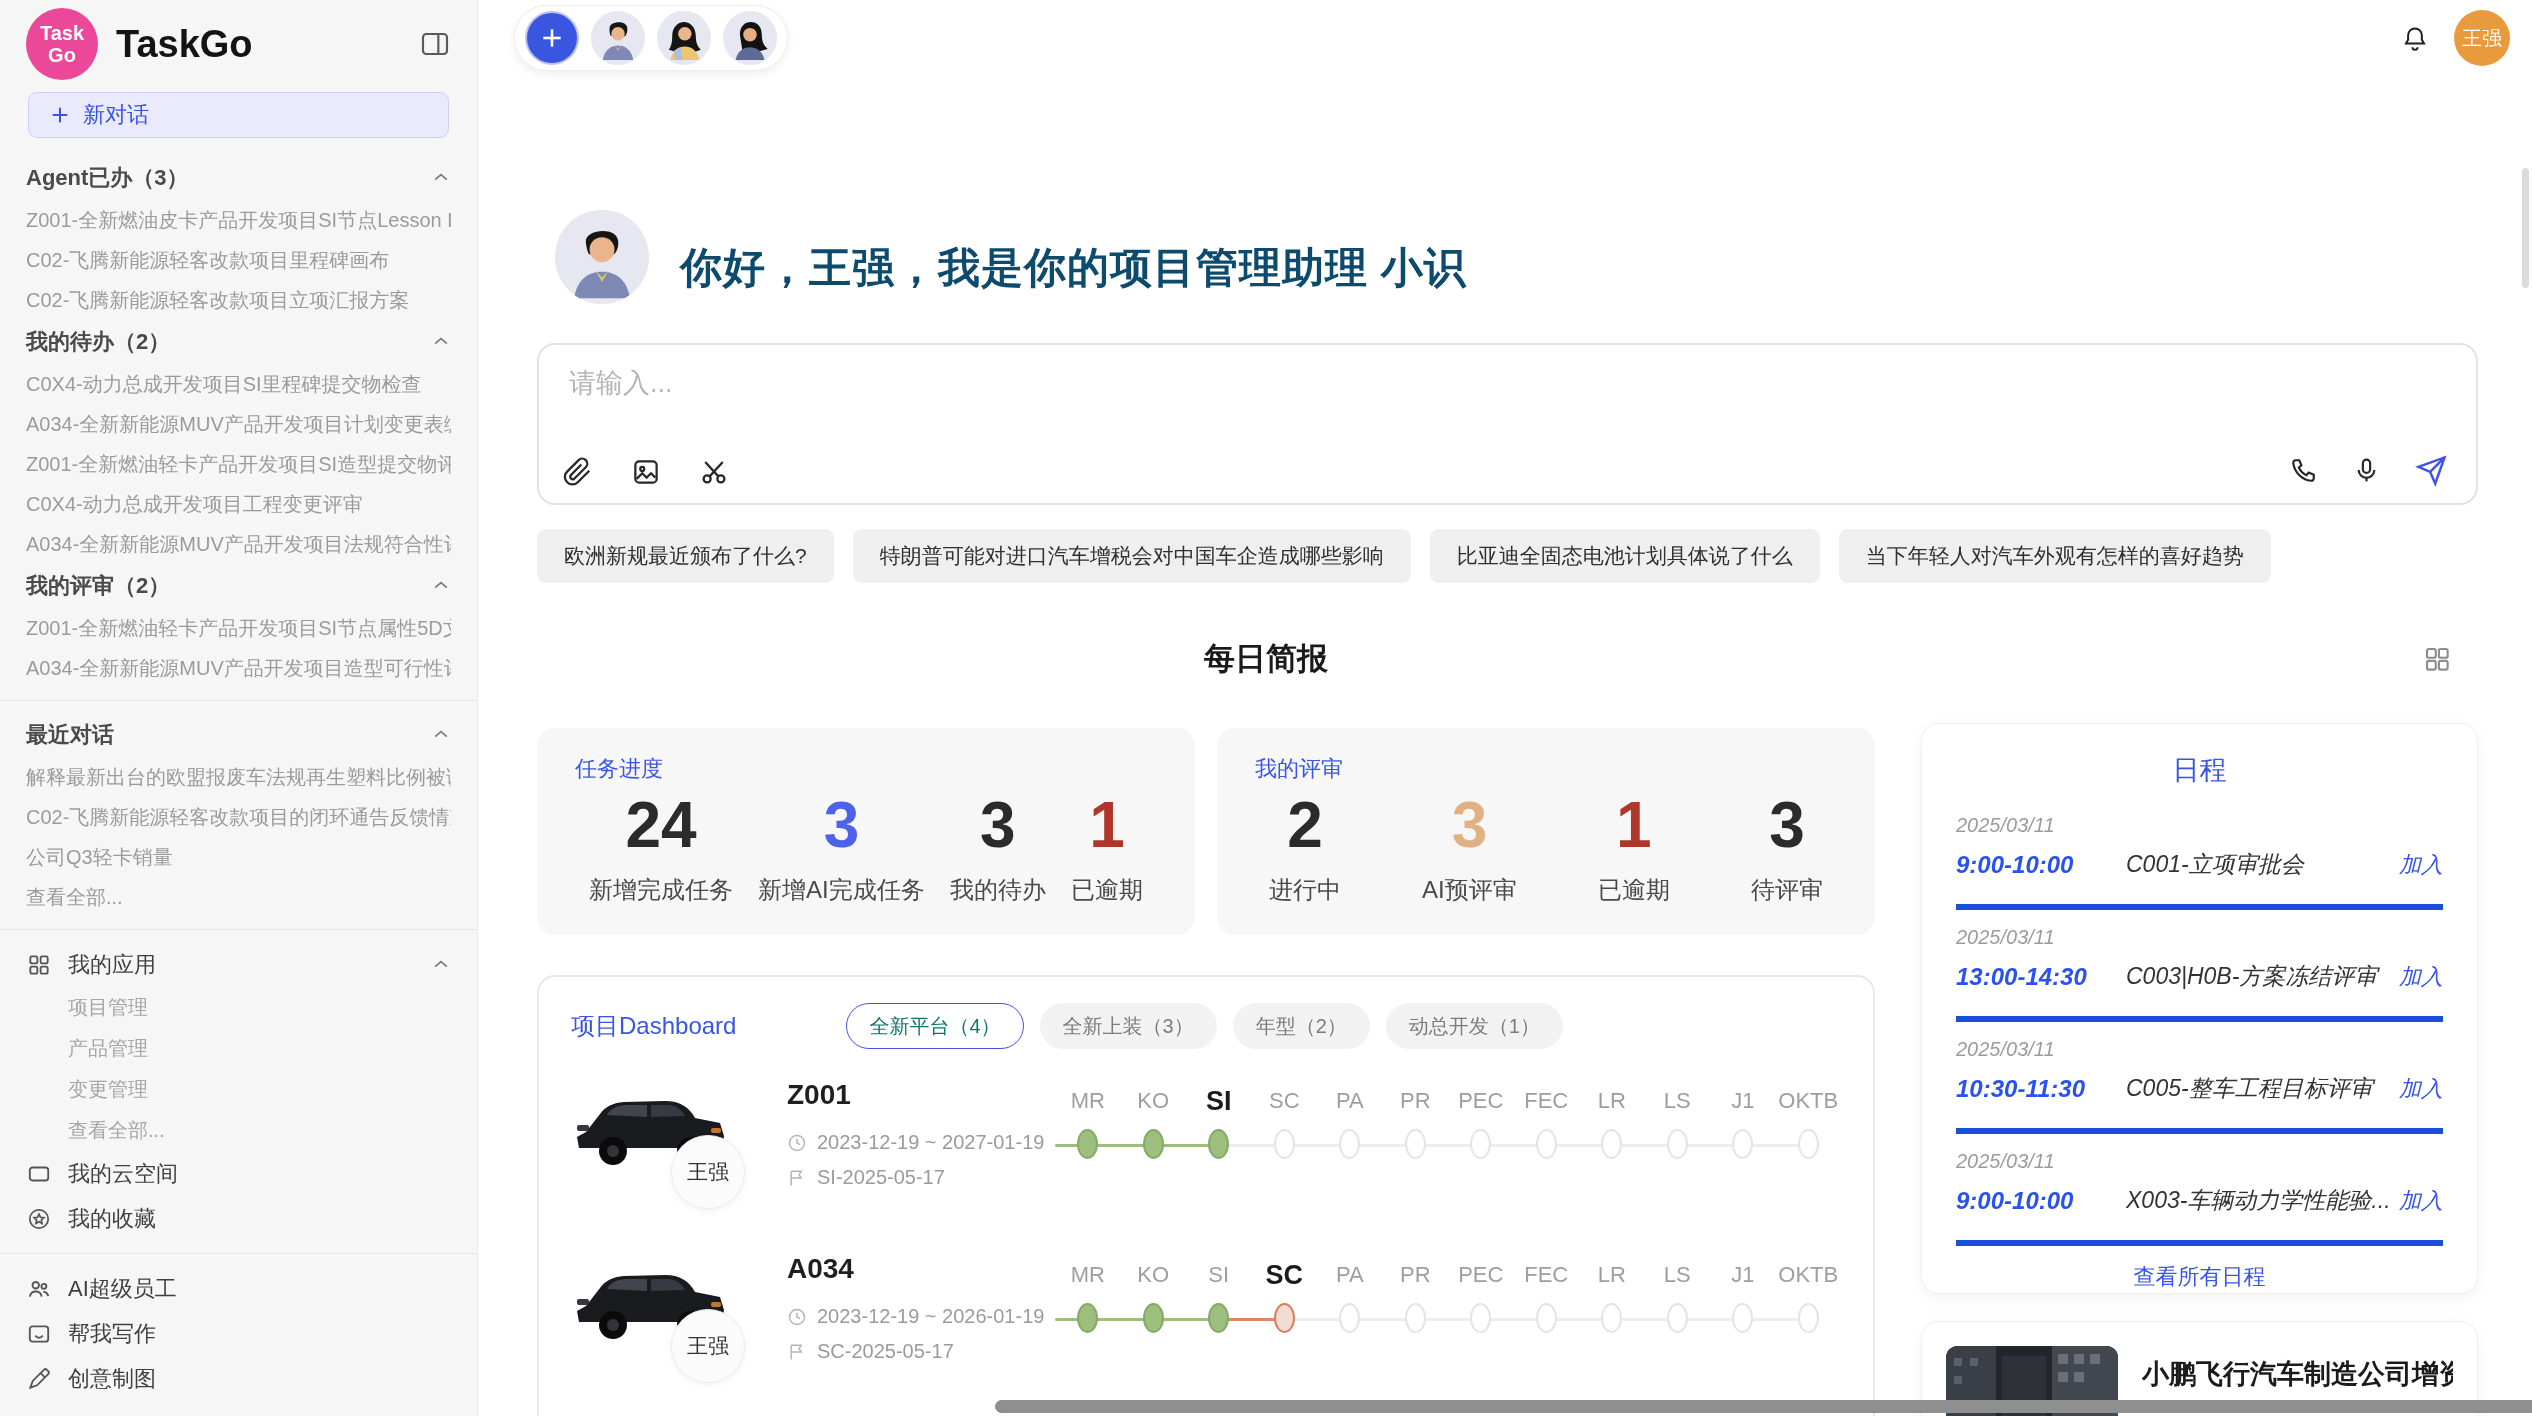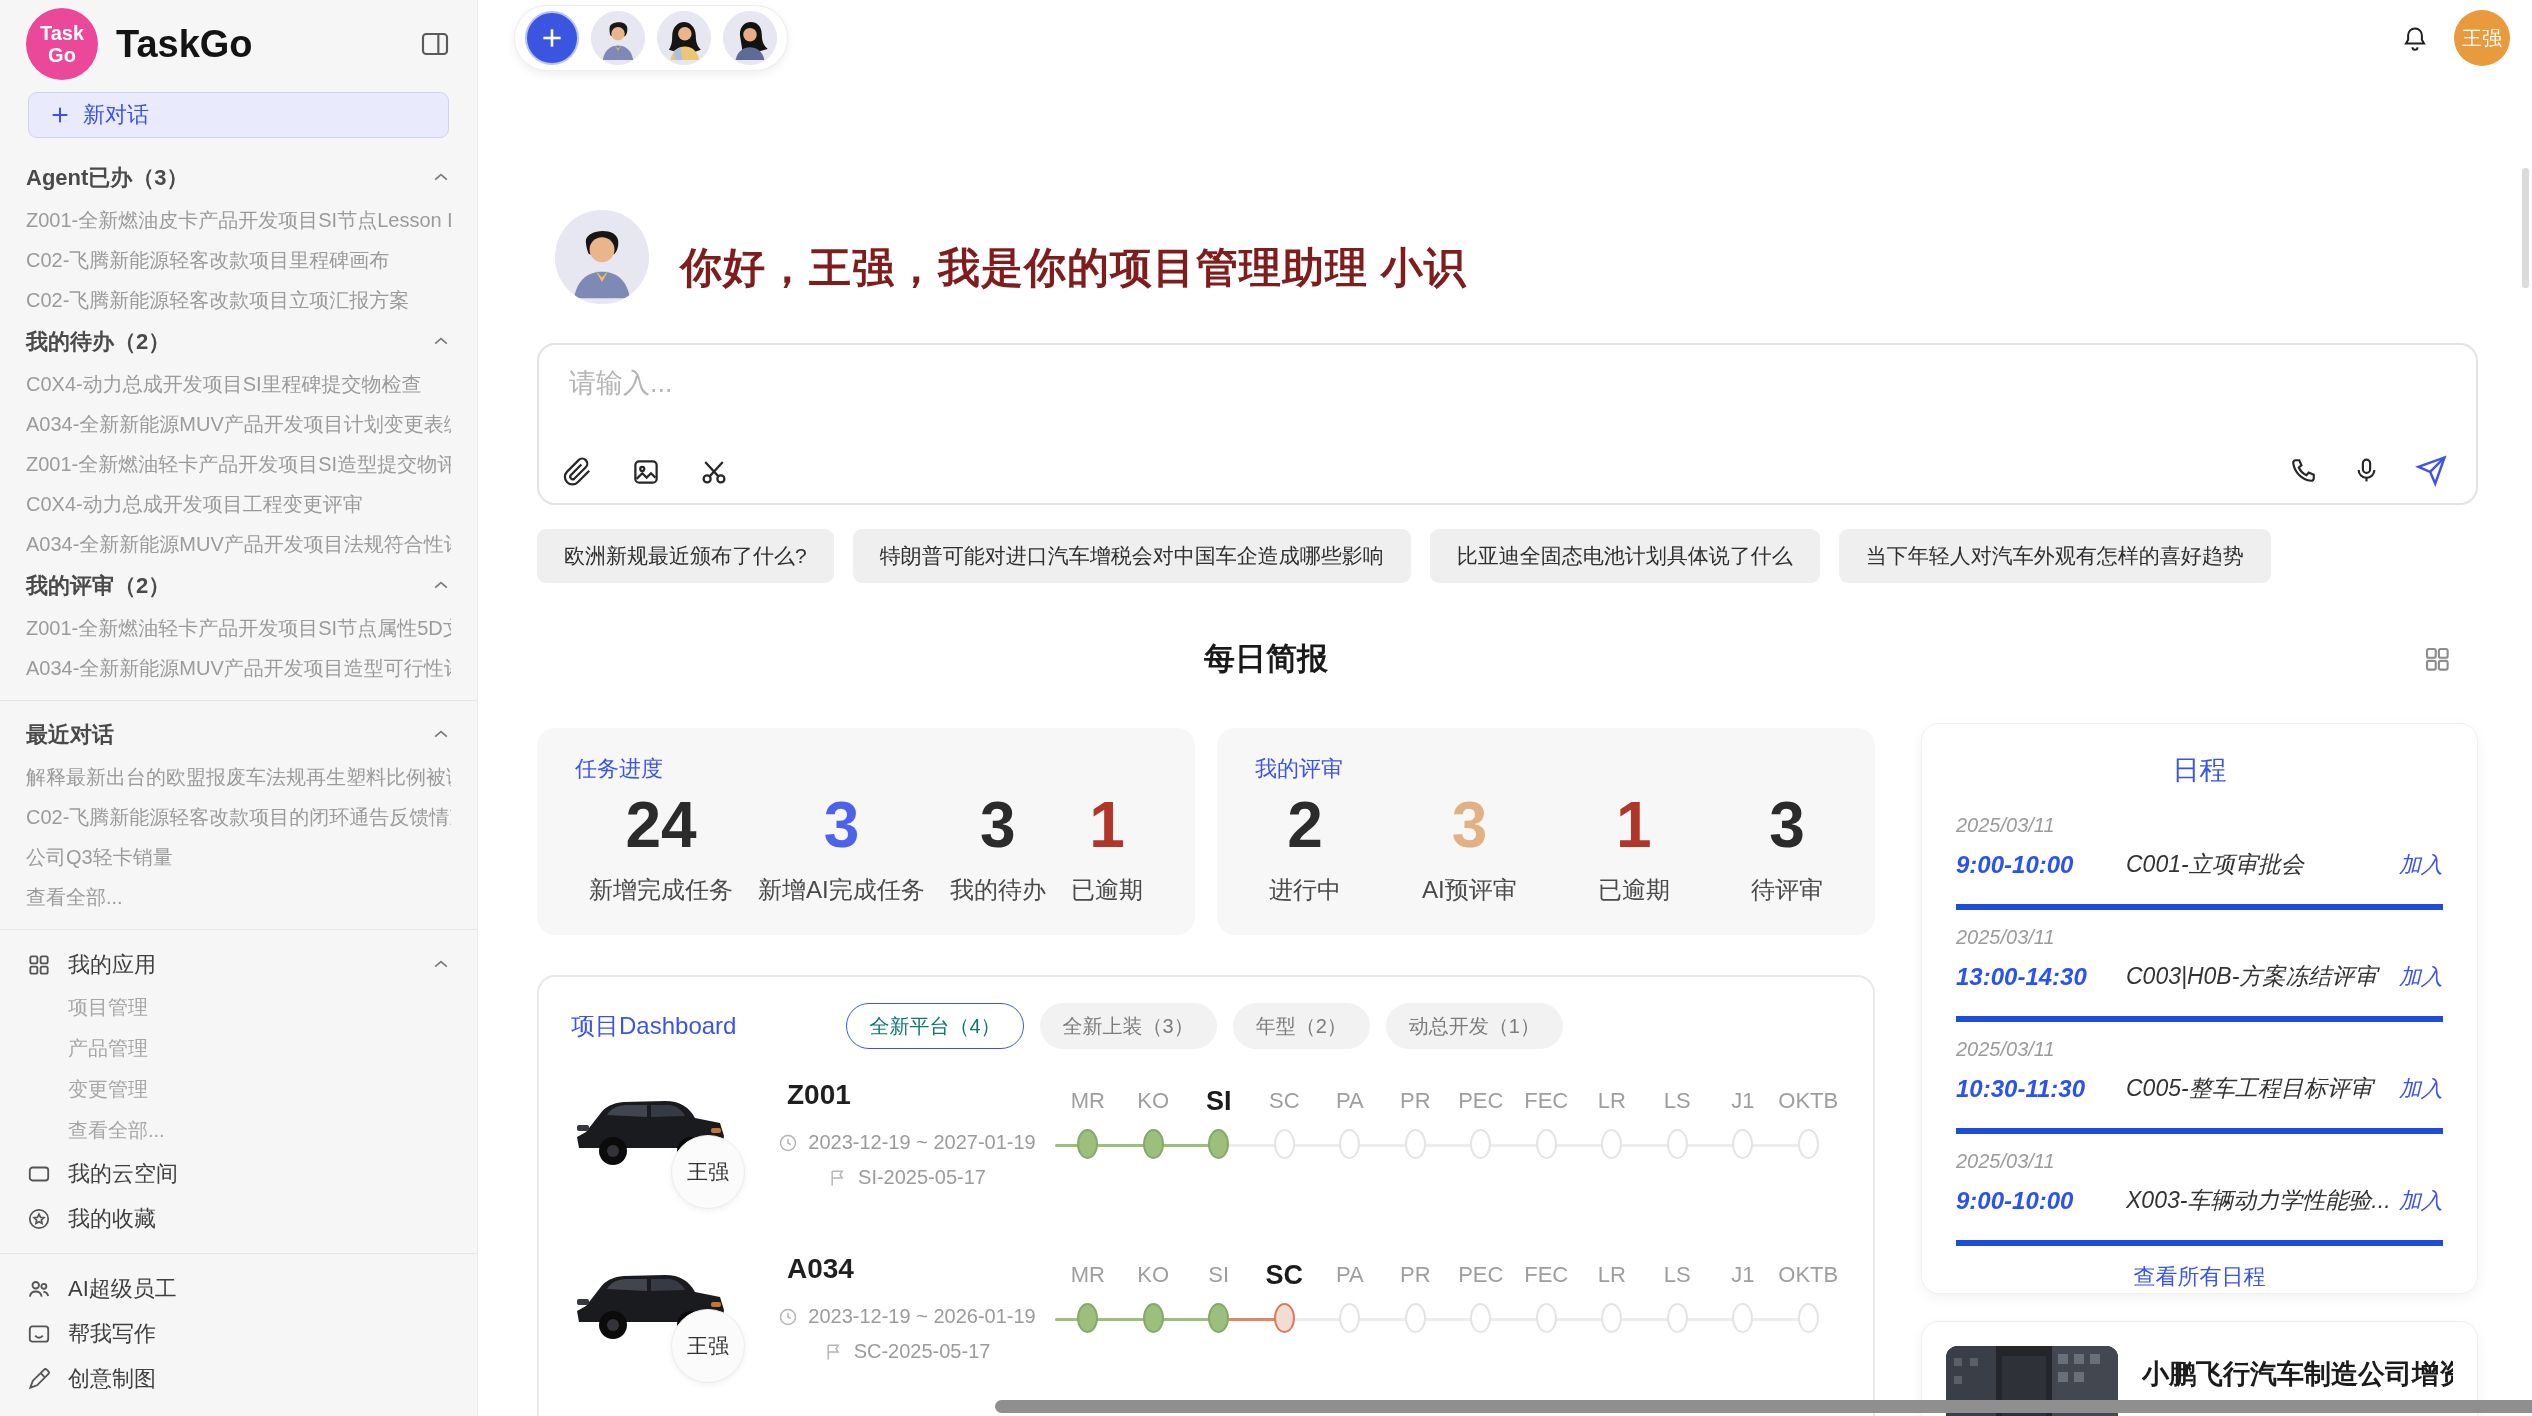--- a/index.html
+++ b/index.html
@@ -28,21 +28,21 @@
   .topbar{position:absolute;left:0;top:0;right:0;height:72px;}
   .avatar-pill{position:absolute;left:36px;top:5px;height:64px;background:#fff;border:1px solid #eee;
                border-radius:40px;box-shadow:0 3px 10px rgba(0,0,0,.07);display:flex;align-items:center;padding:0 10px;gap:12px;}
   .pill-add{width:54px;height:54px;border-radius:50%;background:#3a55e0;color:#fff;display:flex;align-items:center;justify-content:center;cursor:pointer;border:2px solid #b9c3f2;box-sizing:border-box;}
   .pill-avatar{width:54px;height:54px;border-radius:50%;overflow:hidden;background:#e7e7f2;cursor:pointer;}
   .bell{position:absolute;right:102px;top:24px;color:#1f1f1f;cursor:pointer;}
   .user-avatar{position:absolute;right:22px;top:10px;width:56px;height:56px;border-radius:50%;background:#e89a3c;
                color:#fff;font-size:20px;display:flex;align-items:center;justify-content:center;cursor:pointer;}
   .content{position:absolute;left:0;top:72px;right:0;bottom:0;}
   .greet-avatar{position:absolute;left:77px;top:138px;width:94px;height:94px;border-radius:50%;overflow:hidden;background:#e7e7f1;}
-  .greeting{position:absolute;left:202px;top:168px;font-size:42px;font-weight:700;color:#7f1d1d;letter-spacing:1px;}
+  .greeting{position:absolute;left:202px;top:168px;font-size:42px;font-weight:700;color:#0c4a6e;letter-spacing:1px;}
   .composer{position:absolute;left:59px;top:271px;width:1941px;height:162px;box-sizing:border-box;
             border:2px solid #e3e3e4;border-radius:18px;background:#fff;}
   .composer .ph{position:absolute;left:30px;top:20px;font-size:27px;color:#b5b5b5;}
   .composer .left-icons{position:absolute;left:24px;bottom:16px;display:flex;gap:38px;color:#272727;}
   .composer .right-icons{position:absolute;right:28px;bottom:16px;display:flex;gap:34px;align-items:center;color:#272727;}
   .icon-btn{cursor:pointer;}
   .send{color:#4153e6;}
   .chips{position:absolute;left:59px;top:457px;display:flex;gap:19px;}
   .chip{height:54px;line-height:54px;background:#efeff0;border-radius:9px;padding:0 27px;font-size:21px;color:#2f2f2f;cursor:pointer;white-space:nowrap;}
   .brief-title{position:absolute;left:0;right:478px;top:566px;text-align:center;font-size:31px;font-weight:700;color:#1a1a1a;}
@@ -63,21 +63,21 @@
   .dash-filters{display:flex;gap:16px;margin-left:110px;}
   .fchip{height:44px;line-height:44px;border-radius:999px;padding:0 22px;font-size:20px;background:#f2f2f3;color:#7c7c7c;border:1px solid #f2f2f3;cursor:pointer;white-space:nowrap;}
   .fchip.active{background:#fff;border:1.5px solid #4153e6;color:#0f766e;}
   .project-row{display:flex;margin-top:24px;height:150px;}
   .car-wrap{position:relative;width:190px;flex:0 0 190px;}
   .owner-badge{position:absolute;left:100px;top:62px;width:72px;height:72px;border-radius:50%;background:#fbfbfb;
                border:1px solid #ececec;box-shadow:0 2px 6px rgba(0,0,0,.06);display:flex;align-items:center;justify-content:center;
                font-size:21px;color:#333;}
   .proj-info{width:240px;flex:0 0 240px;margin-left:26px;padding-top:6px;}
   .proj-code{font-size:28px;font-weight:700;color:#1f1f1f;}
-  .proj-meta{display:flex;align-items:center;gap:10px;margin-top:20px;color:#9b9b9b;font-size:20px;white-space:nowrap;justify-content:center;}
+  .proj-meta{display:flex;align-items:center;gap:10px;margin-top:20px;color:#9b9b9b;font-size:20px;white-space:nowrap;}
   .proj-meta + .proj-meta{margin-top:12px;}
   .track{flex:1;margin-left:28px;padding-top:10px;}
   .ms-labels{display:grid;grid-template-columns:repeat(12,1fr);}
   .ms-label{text-align:center;font-size:22px;color:#9e9e9e;height:36px;line-height:36px;}
   .ms-label.current{font-size:27px;font-weight:700;color:#1b1b1b;}
   .ms-dots{position:relative;display:grid;grid-template-columns:repeat(12,1fr);margin-top:8px;height:36px;}
   .ms-line{position:absolute;top:17px;height:3px;border-radius:2px;}
   .ms-line.base{left:0;width:95.9%;background:#ededee;}
   .ms-line.green{left:0;background:#9dbf7e;}
   .ms-line.red{background:#e08663;}

